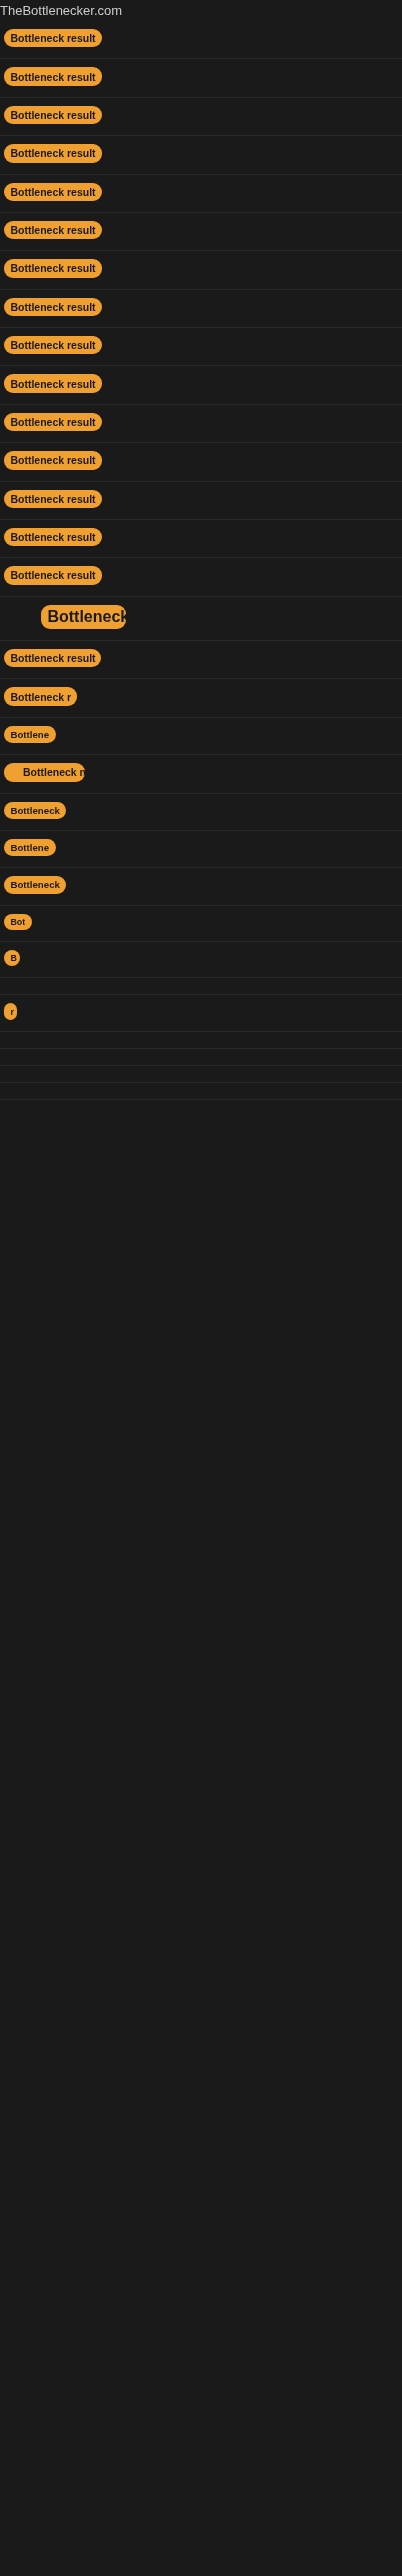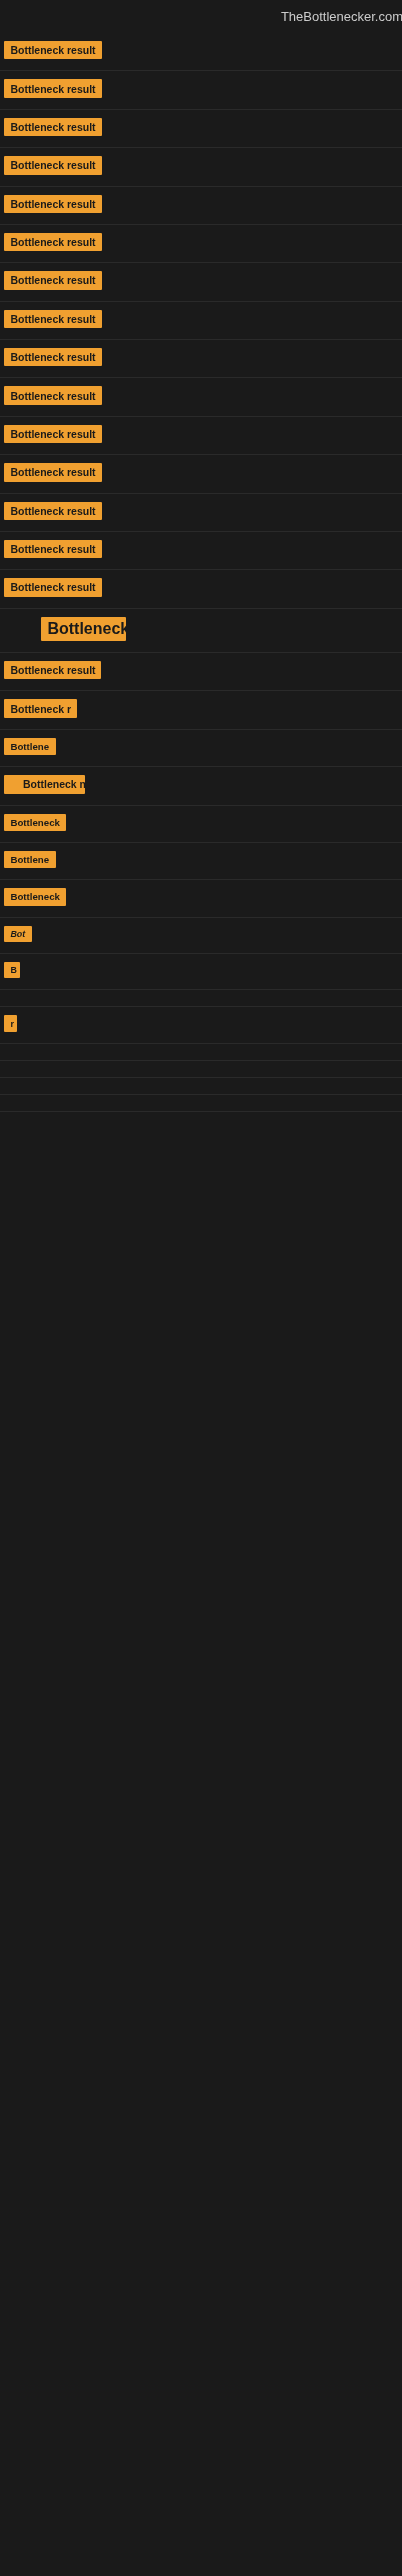--- a/index.html
+++ b/index.html
@@ -10,35 +10,35 @@
 
     body {
       width: 403px;
       min-height: 2576px;
       background-color: #1a1a1a;
       font-family: Arial, sans-serif;
       position: relative;
     }
 
     .site-title {
-      text-align: right;
+      text-align: left;
       color: #cccccc;
       font-size: 13px;
-      padding: 9px 0;
+      padding: 3px 0;
       font-weight: normal;
     }
 
     .bottleneck-badge {
       display: inline-block;
       background-color: #f0a030;
       color: #1a1a1a;
       font-size: 10.5px;
       font-weight: bold;
       padding: 3.2px 6.4px;
-      border-radius: 1px;
+      border-radius: 9px;
       white-space: nowrap;
       overflow: hidden;
     }
 
     .result-row {
       padding: 8px 4px;
       border-bottom: 0.8px solid #2a2a2a;
     }
 
     .result-row:last-child {
@@ -69,21 +69,21 @@
     <div class="result-row"><span class="bottleneck-badge" style="max-width: 105px; font-size: 10.5px;">Bottleneck result</span></div>
     <div class="result-row"><span class="bottleneck-badge" style="max-width: 105px; font-size: 10.5px;">Bottleneck result</span></div>
     <div class="result-row"><span class="bottleneck-badge" style="max-width: 85px; font-size: 16px; margin-left: 37px;">Bottleneck re</span></div>
     <div class="result-row"><span class="bottleneck-badge" style="max-width: 97px; font-size: 10.5px;">Bottleneck result</span></div>
     <div class="result-row"><span class="bottleneck-badge" style="max-width: 76px; font-size: 10.5px;">Bottleneck r</span></div>
     <div class="result-row"><span class="bottleneck-badge" style="max-width: 64px; font-size: 9.7px;">Bottlene</span></div>
     <div class="result-row"><span class="bottleneck-badge" style="max-width: 81px; font-size: 10.5px; padding-left: 19px;">Bottleneck n</span></div>
     <div class="result-row"><span class="bottleneck-badge" style="max-width: 68px; font-size: 9.7px;">Bottleneck</span></div>
     <div class="result-row"><span class="bottleneck-badge" style="max-width: 60px; font-size: 9.7px;">Bottlene</span></div>
     <div class="result-row"><span class="bottleneck-badge" style="max-width: 64px; font-size: 9.7px;">Bottleneck</span></div>
-    <div class="result-row"><span class="bottleneck-badge" style="max-width: 32px; font-size: 8.9px; font-style: italic;">Bot</span></div>
+    <div class="result-row"><span class="bottleneck-badge" style="max-width: 32px; font-size: 8.9px;">Bot</span></div>
     <div class="result-row"><span class="bottleneck-badge" style="max-width: 16px; font-size: 8.9px;">B</span></div>
     <div class="result-row"></div>
     <div class="result-row"><span class="bottleneck-badge" style="max-width: 9.7px; font-size: 8.9px;">r</span></div>
     <div class="result-row"></div>
     <div class="result-row"></div>
     <div class="result-row"></div>
     <div class="result-row"></div>
     <div class="result-row"></div>
   </div>
 

